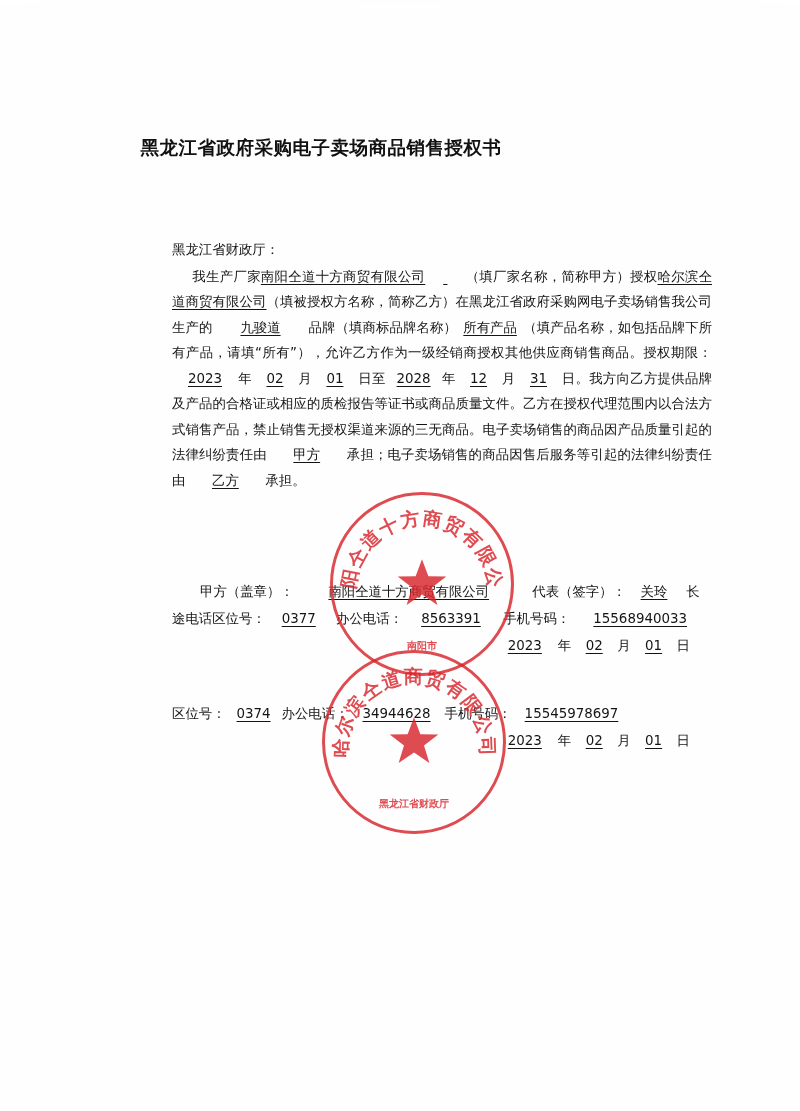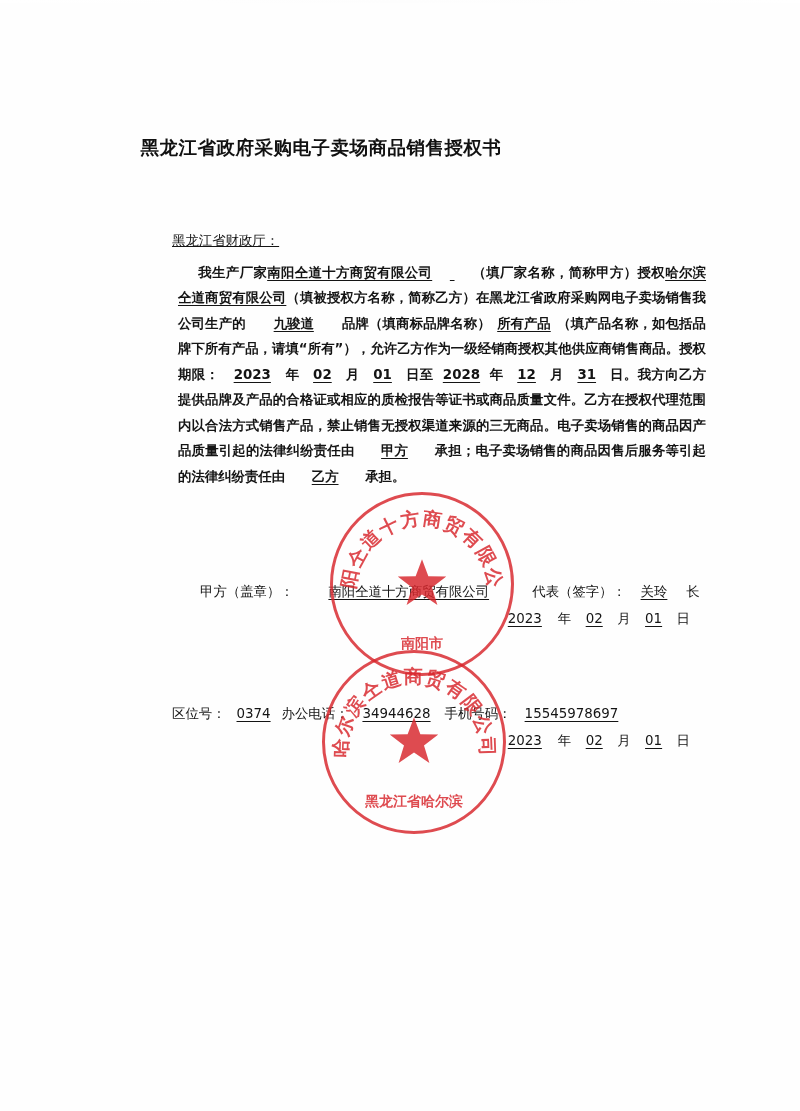--- a/index.html
+++ b/index.html
@@ -35,27 +35,25 @@
     position: absolute;
     left: 172px;
     top: 228px;
     width: 540px;
     font-size: 13.4px;
     line-height: 25.5px;
     text-align: justify;
     color: #141414;
   }
   .salutation {
-    margin: 0 0 1px 0;
-    text-decoration: underline;
+    margin: 9px 0 1px 0;
   }
   .para {
-    margin: 6px;
+    margin: 0;
     text-indent: 0;
-    font-weight: bold;
   }
   .indent {
     display: inline-block;
     width: 20px;
   }
   .u {
     text-decoration: underline;
     text-underline-offset: 3px;
   }
   .u-wide {
@@ -131,21 +129,21 @@
     font-size: 19px;
     letter-spacing: 1.5px;
   }
   .stamp-sub {
     position: absolute;
     left: 0;
     bottom: 20px;
     width: 100%;
     text-align: center;
     color: #d8252b;
-    font-size: 14px;
+    font-size: 10px;
     font-weight: bold;
   }
   .scan-edge {
     position: absolute;
     left: 0; top: 0;
     width: 100%;
     height: 3px;
     background: linear-gradient(90deg,#ffffff,#fdfdfd,#ffffff);
   }
 </style>
@@ -160,20 +158,21 @@
 
   <div class="body-block">
 
     <p class="salutation">黑龙江省财政厅：</p>
 
     <p class="para"><span class="indent"></span><span>我生产厂家</span><span class="u">南阳仝道十方商贸有限公司</span><span class="u-wide w40">&nbsp;</span><span>（填厂家名称，简称甲方）授权</span><span class="u">哈尔滨仝道商贸有限公司</span><span>（填被授权方名称，简称乙方）在黑龙江省政府采购网电子卖场销售我公司生产的</span><span class="u-wide w96">九骏道</span><span>品牌（填商标品牌名称）</span><span class="u-wide w66">所有产品</span><span>（填产品名称，如包括品牌下所有产品，请填“所有”），允许乙方作为一级经销商授权其他供应商销售商品。授权期限：</span><span class="u-wide w66">2023</span><span>年</span><span class="u-wide w46">02</span><span>月</span><span class="u-wide w46">01</span><span>日至</span><span class="u-wide w56">2028</span><span>年</span><span class="u-wide w46">12</span><span>月</span><span class="u-wide w46">31</span><span>日。</span><span>我方向乙方提供品牌及产品的合格证或相应的质检报告等证书或商品质量文件。乙方在授权代理范围内以合法方式销售产品，禁止销售无授权渠道来源的三无商品。电子卖场销售的商品因产品质量引起的法律纠纷责任由</span><span class="u-wide w80">甲方</span><span>承担；电子卖场销售的商品因售后服务等引起的法律纠纷责任由</span><span class="u-wide w80">乙方</span><span>承担。</span></p>
   </div>
 
   <div class="sig-block sig-a">
     <div class="sig-line"><span class="sig-indent"></span><span>甲方（盖章）：</span><span class="u-wide" style="width:230px">南阳仝道十方商贸有限公司</span>&nbsp;&nbsp;<span>代表（签字）：</span><span class="u-wide w56">关玲</span>&nbsp;长</div>
+    <div class="sig-line">途电话区位号：<span class="u-wide w66">0377</span>&nbsp;<span>办公电话：</span><span class="u-wide w96">8563391</span>&nbsp;<span>手机号码：</span><span class="u-wide" style="width:140px">15568940033</span></div>
     <div class="sig-line date-line"><span class="u-wide w66">2023</span><span>年</span><span class="u-wide w46">02</span><span>月</span><span class="u-wide w46">01</span><span>日</span></div>
   </div>
 
   <div class="sig-block sig-b">
     <div class="sig-line">区位号：<span class="u-wide w56">0374</span><span>办公电话：</span><span class="u-wide w96">34944628</span><span>手机号码：</span><span class="u-wide" style="width:120px">15545978697</span></div>
     <div class="sig-line date-line"><span class="u-wide w66">2023</span><span>年</span><span class="u-wide w46">02</span><span>月</span><span class="u-wide w46">01</span><span>日</span></div>
   </div>
 
   <div class="stamp stamp-a">
     <svg class="stamp-arc" viewBox="0 0 178 178">
@@ -199,16 +198,16 @@
       </defs>
       <text>
         <textPath href="#arcB" startOffset="50%" text-anchor="middle">哈尔滨仝道商贸有限公司</textPath>
       </text>
     </svg>
     <div class="star">
       <svg viewBox="0 0 100 100" width="54" height="54">
         <polygon points="50,4 61.8,35.5 95,36 68.5,56.5 78.5,89 50,69.5 21.5,89 31.5,56.5 5,36 38.2,35.5" fill="#d8252b"></polygon>
       </svg>
     </div>
-    <div class="stamp-sub">黑龙江省哈尔滨</div>
+    <div class="stamp-sub">黑龙江省财政厅</div>
   </div>
 
 </div>
 
 </body></html>

